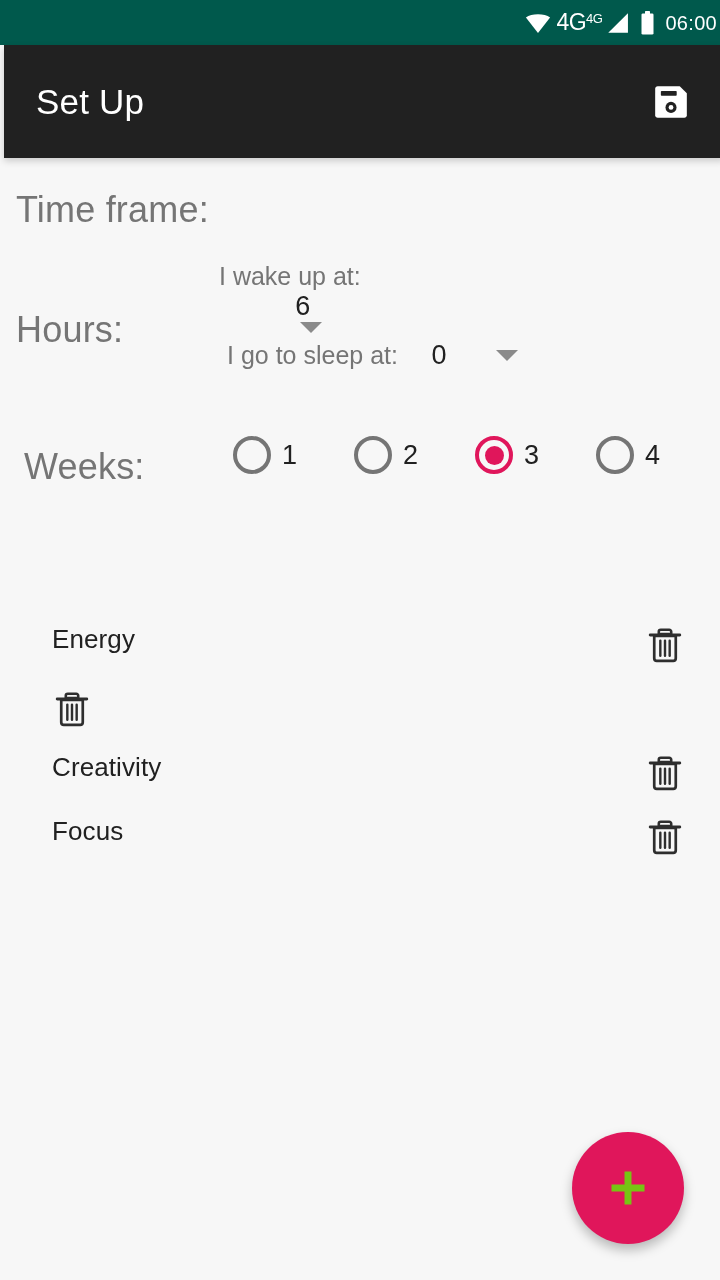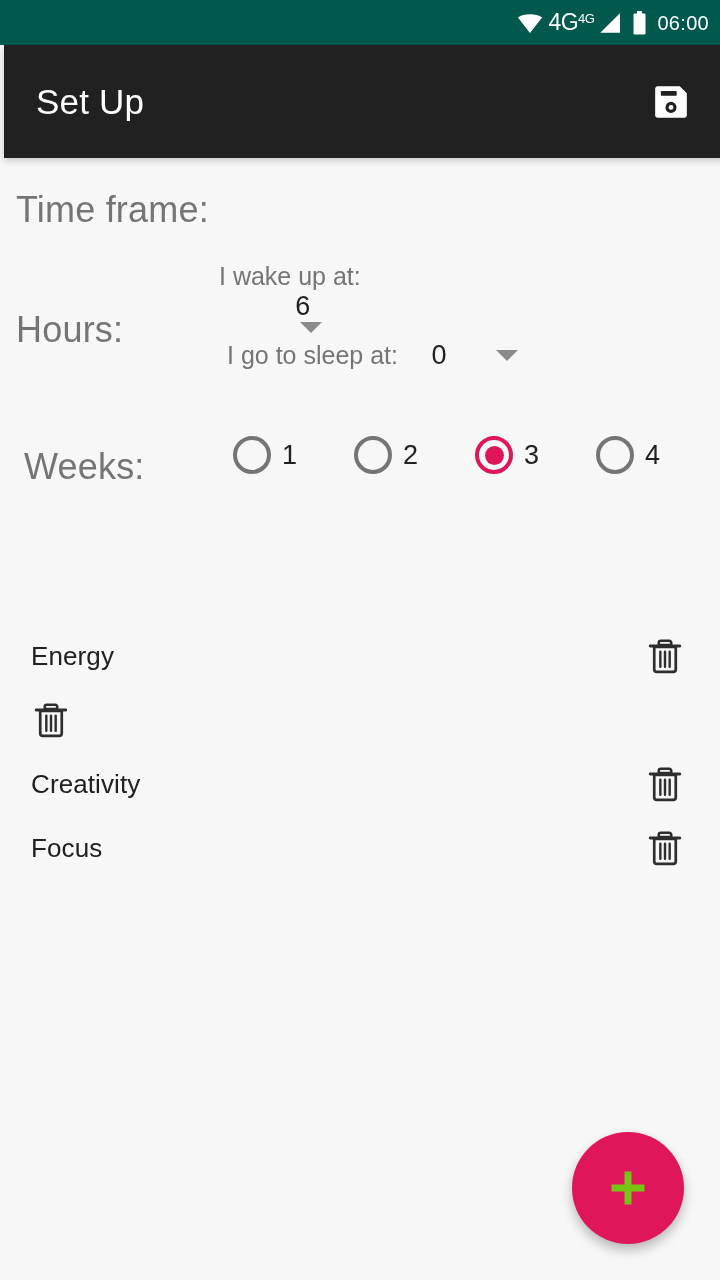--- a/index.html
+++ b/index.html
@@ -8,21 +8,21 @@
     font-family:"Liberation Sans", sans-serif;
     background:#f7f7f7;
     overflow:hidden;
   }
   #screen { position:relative; width:720px; height:1280px; background:#f7f7f7; }
 
   
   .statusbar {
     position:absolute; top:0; left:0; width:720px; height:45px;
     background:#00594c; display:flex; align-items:center;
-    justify-content:flex-end; padding-right:11px; gap:4px;
+    justify-content:flex-end; padding-right:3px; gap:4px;
   }
   .sb-icon { display:flex; align-items:center; color:#fff; }
   .wifi-ico { width:28px; height:22px; }
   .net-text {
     color:#fff; font-size:23px; font-weight:400; letter-spacing:-0.5px;
     display:flex; align-items:flex-start; line-height:1;
   }
   .net-text .sup { font-size:13px; line-height:1; position:relative; top:1px; }
   .sig-ico { width:24px; height:22px; margin-left:-1px; }
   .bat-ico { width:15px; height:24px; margin-left:7px; }
@@ -93,22 +93,22 @@
     flex:0 0 auto;
   }
   .radio-item.selected .radio-ring { border-color:#e0165b; }
   .radio-dot { width:19px; height:19px; border-radius:50%; background:#e0165b; }
   .radio-label { color:#212121; font-size:27px; margin-left:11px; }
 
   
   #cats-head { position:absolute; left:16px; top:404px; }
   .cat-list { position:absolute; left:0; top:466px; width:720px; }
   .cat-row {
-    position:relative; height:64px; display:flex; align-items:center;
-    justify-content:space-between; padding:0 35px 0 31px;
+    position:relative; height:64px; display:flex; 
+    justify-content:space-between; padding:0 35px 0 52px;
   }
   .cat-name { color:#212121; font-size:26px; letter-spacing:0.1px; }
   .del-btn {
     width:40px; height:42px; display:flex; align-items:center;
     justify-content:center; cursor:pointer;
   }
   .trash-ico { width:34px; height:38px; }
 
   
   .fab {

